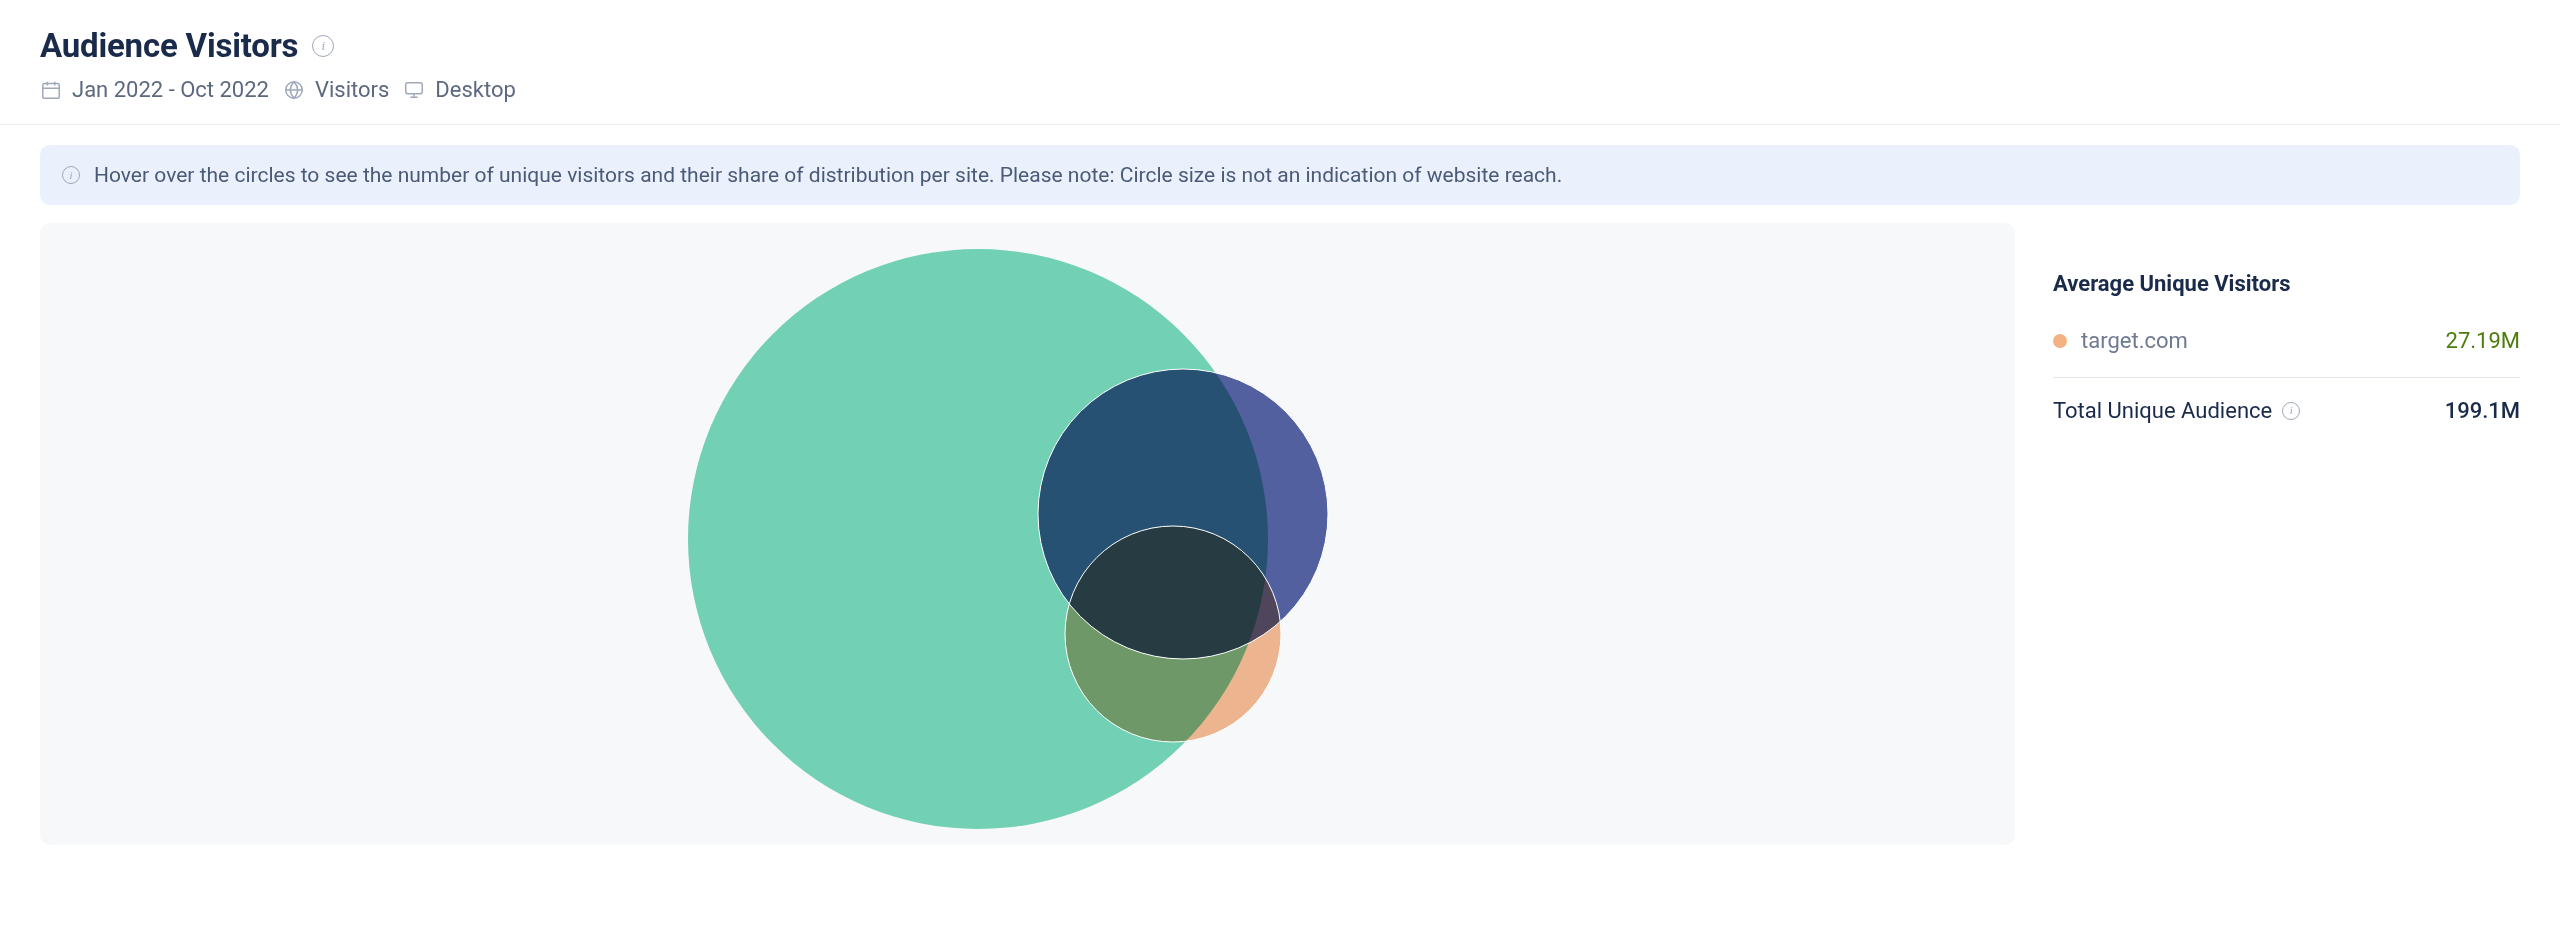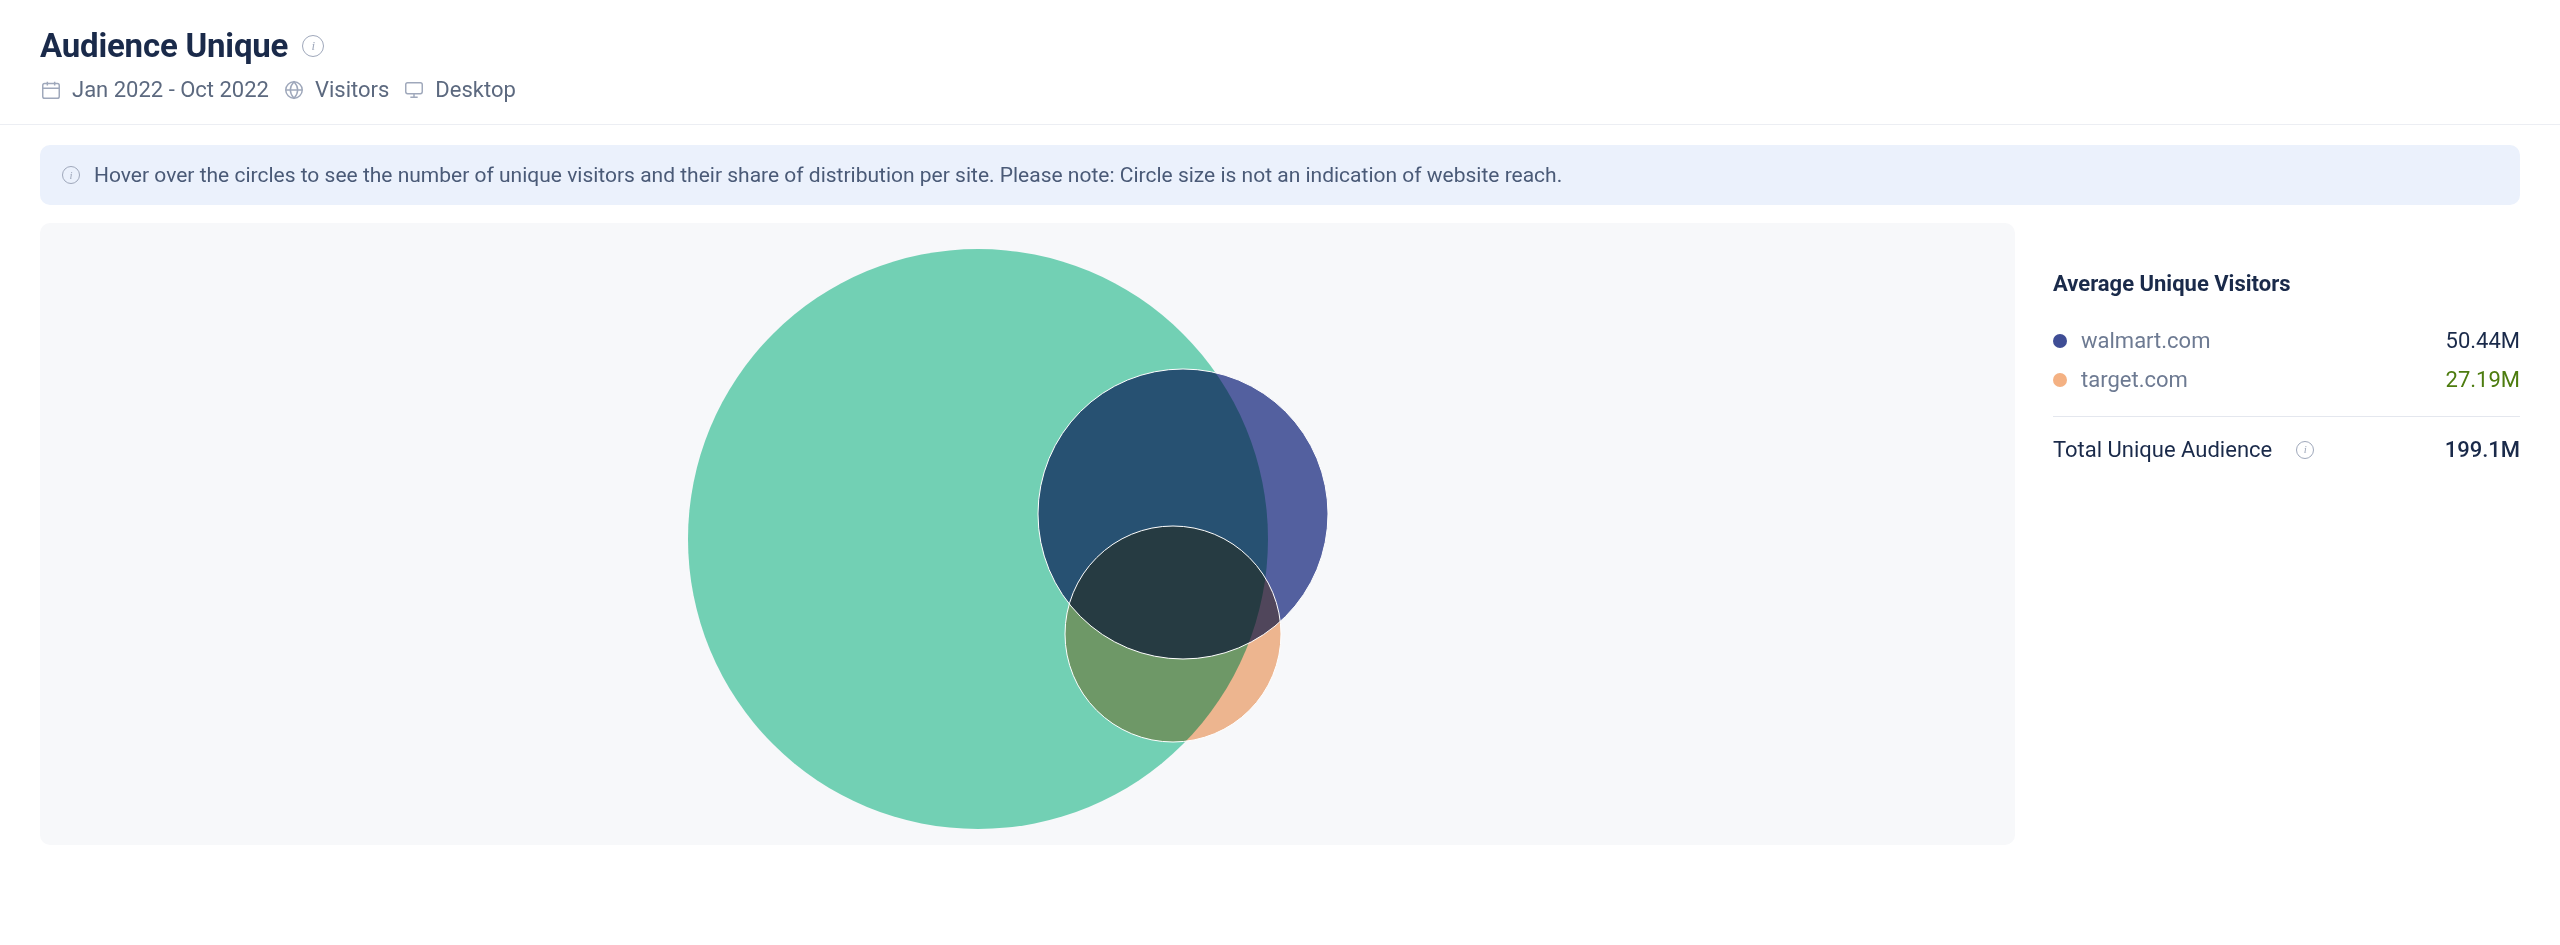--- a/index.html
+++ b/index.html
@@ -138,33 +138,33 @@
     .total-row {
       display: flex;
       align-items: center;
       justify-content: space-between;
       font-size: 22px;
       color: #1a2a4a;
     }
     .total-left {
       display: flex;
       align-items: center;
-      gap: 24px;
+      gap: 10px;
     }
     .total-value {
       font-weight: 500;
     }
   </style>
 </head>
 <body>
 
 <div class="wrap">
   <div class="header">
     <div class="title-row">
-      <h1 class="title">Audience Unique</h1>
+      <h1 class="title">Audience Visitors</h1>
       <span class="info-icon">i</span>
     </div>
     <div class="meta-row">
       <div class="meta-item">
         <span class="meta-icon">
           <svg width="22" height="22" viewBox="0 0 24 24" fill="none" stroke="#9fa8bb" stroke-width="1.6">
               <rect x="3" y="5" width="18" height="16" rx="2"></rect>
               <path d="M3 10h18M8 3v4M16 3v4"></path>
             </svg>
         </span>
@@ -210,27 +210,20 @@
           <circle cx="495" cy="395" r="108" fill="#f4b183" fill-opacity="0.88" style="mix-blend-mode:multiply"></circle>
 
           <circle cx="505" cy="275" r="145" fill="none" stroke="#ffffff" stroke-width="1"></circle>
           <circle cx="495" cy="395" r="108" fill="none" stroke="#ffffff" stroke-width="1"></circle>
         </svg>
       </div>
 
       <div class="sidebar">
         <div class="sidebar-title">Average Unique Visitors</div>
 
-        <div class="legend-row first">
-          <div class="legend-left">
-            <span class="dot" style="background:#3f4d95"></span>
-            <span>walmart.com</span>
-          </div>
-          <span class="legend-value">50.44M</span>
-        </div>
 
         <div class="legend-row">
           <div class="legend-left">
             <span class="dot" style="background:#f4b183"></span>
             <span>target.com</span>
           </div>
           <span class="legend-value">27.19M</span>
         </div>
 
 

